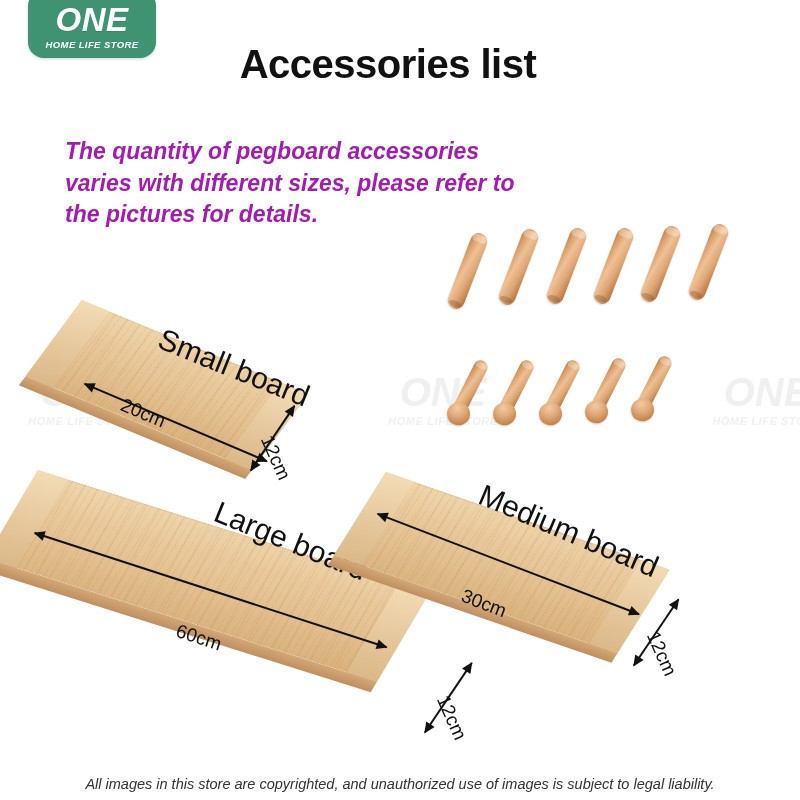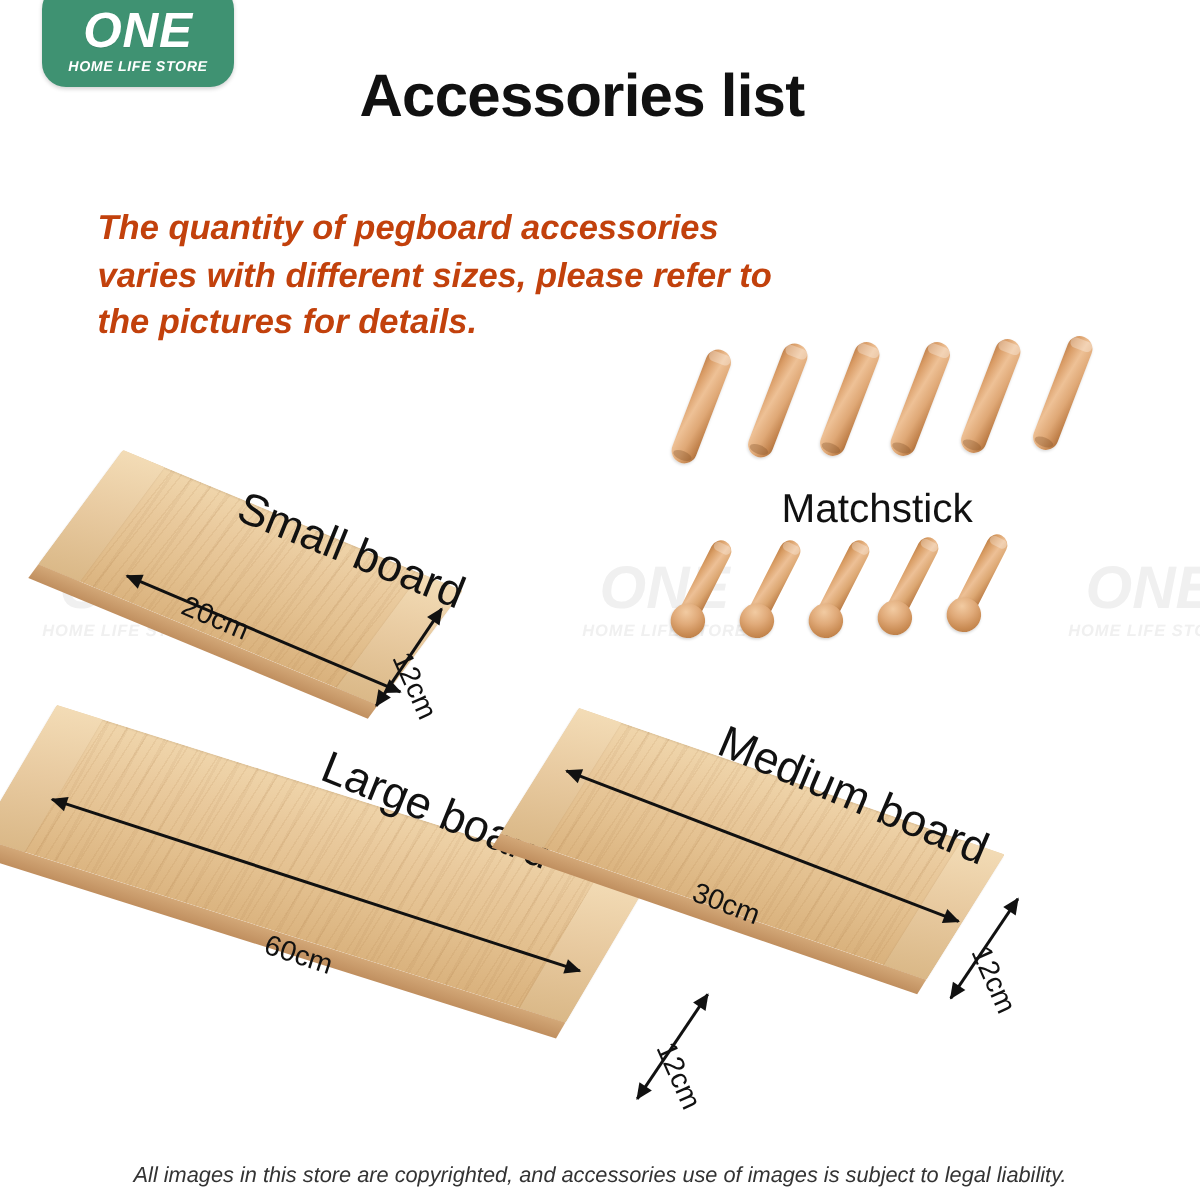--- a/index.html
+++ b/index.html
@@ -31,21 +31,21 @@
   
   .title{
     position:absolute;left:0;top:42px;width:716px;text-align:center;
     font-size:40px;font-weight:bold;color:#111;letter-spacing:-.5px;
     padding-left:60px;box-sizing:border-box;
   }
 
   
   .note{
     position:absolute;left:65px;top:136px;width:470px;
-    color:#c2410c;font-style:italic;font-weight:bold;
+    color:#a21caf;font-style:italic;font-weight:bold;
     font-size:23px;line-height:1.37;
   }
 
   
   .cap{position:absolute;color:#111;font-size:27px;white-space:nowrap;}
   .cap-stick{left:482px;top:194px;}
   .cap-match{left:521px;top:324px;}
 
   
   .wm{
@@ -171,21 +171,20 @@
 
   <div>
     <div class="dowel" style="left:459px;top:231px;transform:rotate(21deg);"></div>
     <div class="dowel" style="left:510px;top:227px;transform:rotate(21deg);"></div>
     <div class="dowel" style="left:558px;top:226px;transform:rotate(21deg);"></div>
     <div class="dowel" style="left:605px;top:226px;transform:rotate(21deg);"></div>
     <div class="dowel" style="left:652px;top:224px;transform:rotate(21deg);"></div>
     <div class="dowel" style="left:700px;top:222px;transform:rotate(21deg);"></div>
   </div>
 
-  <div class="cap cap-match">Matchstick</div>
 
   <div>
     <div class="match" style="left:459px;top:357px;transform:rotate(27deg);">
       <div class="shaft"></div>
       <div class="ball"></div>
     </div>
     <div class="match" style="left:505px;top:357px;transform:rotate(27deg);">
       <div class="shaft"></div>
       <div class="ball"></div>
     </div>
@@ -262,15 +261,15 @@
     <div class="ah ah-r"></div>
   </div>
   <div class="dim-label" style="left:466px;top:585px;transform:rotate(21deg);">30cm</div>
   <div class="dim" style="left:633px;top:665px;width:80px;transform:rotate(-56deg);">
     <div class="line"></div>
     <div class="ah ah-l"></div>
     <div class="ah ah-r"></div>
   </div>
   <div class="dim-label" style="left:662px;top:628px;transform:rotate(66deg);">12cm</div>
 
-  <div class="footer">All images in this store are copyrighted, and accessories use of images is subject to legal liability.</div>
+  <div class="footer">All images in this store are copyrighted, and unauthorized use of images is subject to legal liability.</div>
 
 </div>
 
 </body></html>

